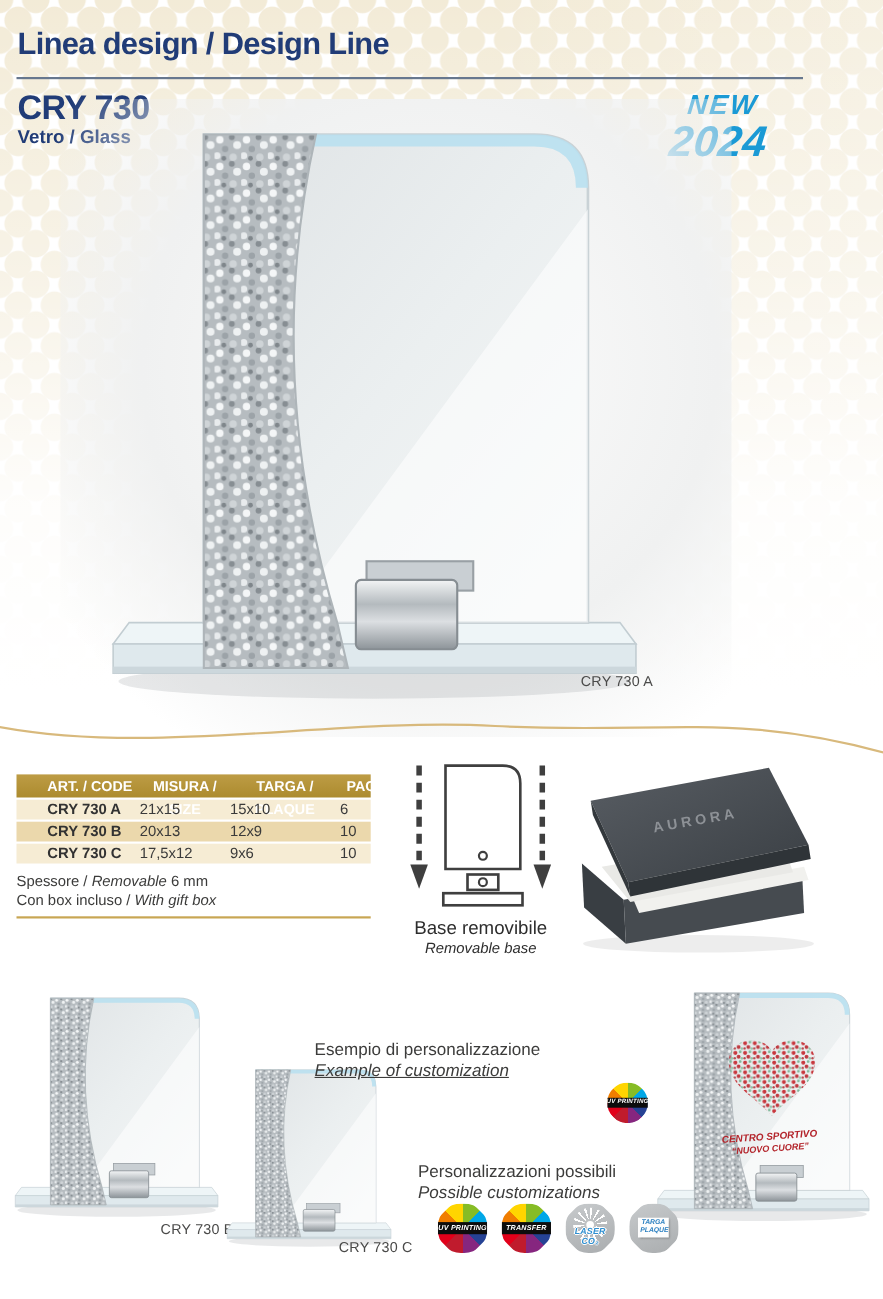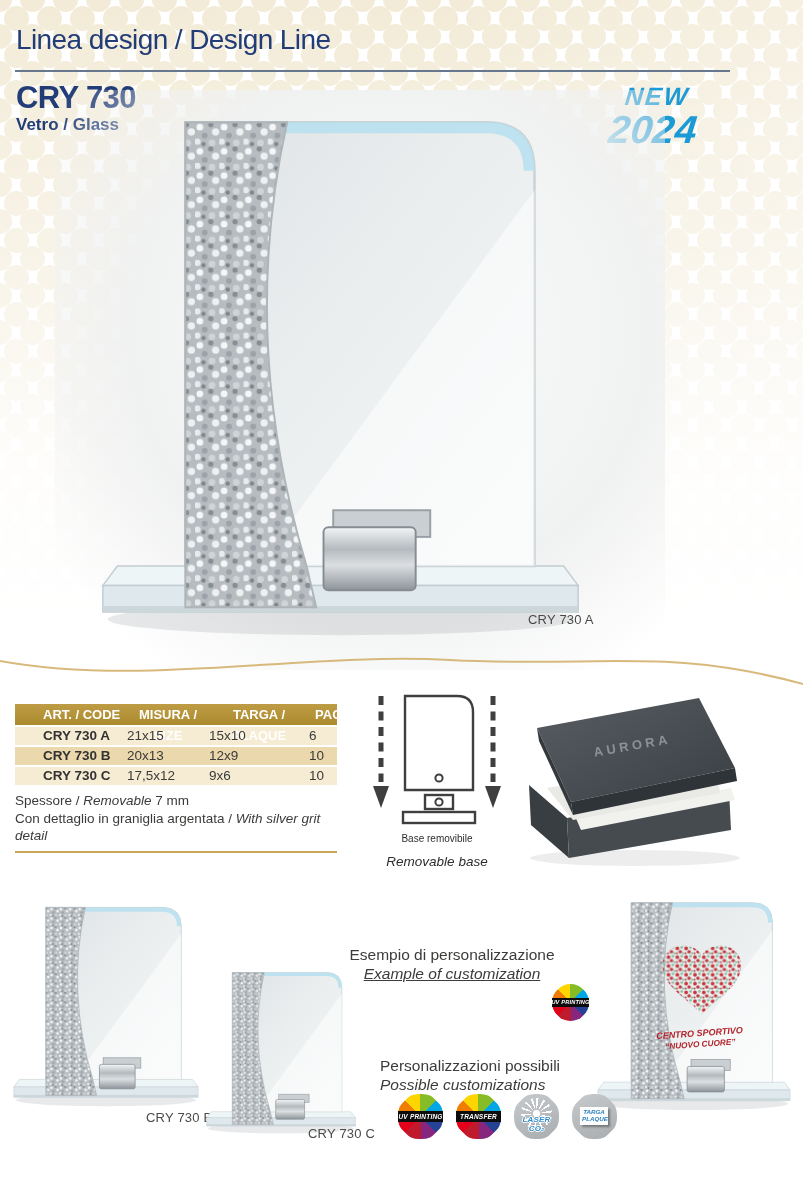--- a/index.html
+++ b/index.html
@@ -11,21 +11,21 @@
     background-image:
       radial-gradient(circle,#f2ead5 0 12px,rgba(242,234,213,0) 13px),
       radial-gradient(circle,#f2ead5 0 12px,rgba(242,234,213,0) 13px);
     background-size:33px 37px,33px 37px;
     background-position:0 0,16px 18px;}
   .dots::after{content:"";position:absolute;inset:0;
     background:linear-gradient(to bottom,rgba(255,255,255,0.05) 0%,rgba(255,255,255,0.45) 35%,rgba(255,255,255,0.9) 62%,#fff 85%),
                linear-gradient(to right,rgba(255,255,255,0) 55%,rgba(255,255,255,0.25) 100%);}
 
   
-  .title{position:absolute;left:16px;top:24px;font-size:28px;font-weight:400;color:#213c77;letter-spacing:-0.6px;text-align:center;}
+  .title{position:absolute;left:16px;top:24px;font-size:28px;font-weight:700;color:#213c77;letter-spacing:-0.6px;text-align:center;}
   .rule{position:absolute;left:15px;top:70px;width:715px;height:2px;background:#67778e;}
   .code{position:absolute;left:16px;top:80px;font-size:31px;font-weight:700;color:#213c77;letter-spacing:-0.6px;}
   .material{position:absolute;left:16px;top:115px;font-size:17px;font-weight:700;color:#213c77;}
   .new-badge{position:absolute;left:610px;top:84px;color:#1b9ad5;font-style:italic;font-weight:700;transform:skewX(-6deg);line-height:1;}
   .new-badge .l1{display:block;font-size:25px;letter-spacing:2px;padding-left:13px;}
   .new-badge .l2{display:block;font-size:39px;letter-spacing:0.5px;margin-top:1px;}
 
   
   .photo-main-bg{position:absolute;left:55px;top:90px;width:610px;height:580px;
     background:radial-gradient(ellipse at 55% 42%,#fcfcfc 0%,#f0f1f1 55%,rgba(255,255,255,0) 85%);}
@@ -45,25 +45,25 @@
   .spec-row .c{font-weight:700;color:#323232;padding-left:8px;}
   .spec-row .v{text-align:left;color:#3a3a3a;}
   .bg-light{background:#f6ecd4;}
   .bg-dark{background:#ebd8ac;}
   .notes{margin-top:7px;font-size:13.5px;color:#3b3b3a;line-height:17.5px;}
   .notes em{font-style:italic;}
   .gold-rule{margin-top:6px;height:2px;background:#c8a653;}
 
   
   .diagram{position:absolute;left:363px;top:692px;width:148px;text-align:center;}
-  .diag-cap1{font-size:10px;color:#2d2d2d;margin-top:3px;}
-  .diag-cap2{font-size:13.5px;color:#2d2d2d;font-style:italic;margin-top:10px;}
-
-  
-  .ex-title{position:absolute;left:302px;top:945px;width:300px;text-align:center;font-size:15.5px;color:#3c3c3b;line-height:19px;}
+  .diag-cap1{font-size:17px;color:#2d2d2d;margin-top:3px;}
+  .diag-cap2{font-size:13.5px;color:#2d2d2d;font-style:italic;margin-top:0;}
+
+  
+  .ex-title{position:absolute;left:286px;top:945px;width:300px;text-align:left;font-size:15.5px;color:#3c3c3b;line-height:19px;}
   .ex-title .en{font-style:italic;text-decoration:underline;}
   .poss-title{position:absolute;left:380px;top:1056px;font-size:15.5px;color:#3c3c3b;line-height:19px;}
   .poss-title .en{font-style:italic;}
 
   
   .octa{position:relative;width:45px;height:45px;
     clip-path:polygon(30% 0,70% 0,100% 30%,100% 70%,70% 100%,30% 100%,0 70%,0 30%);flex:0 0 auto;border-radius:21px;}
   .octa.small{width:37px;height:37px;}
   .octa.rainbow{background:conic-gradient(from -90deg,#f07d00 0 45deg,#ffd500 0 90deg,#86bc25 0 135deg,#00a7e7 0 180deg,#264294 0 225deg,#86267f 0 270deg,#c01b2d 0 315deg,#e2001a 0 360deg);}
   .octa.gray{background:linear-gradient(160deg,#c7cacc 0%,#aaadaf 100%);}
@@ -179,22 +179,22 @@
       <div class="v">12x9</div>
       <div class="v">10</div>
     </div>
     <div class="spec-row bg-light">
       <div class="c">CRY 730 C</div>
       <div class="v">17,5x12</div>
       <div class="v">9x6</div>
       <div class="v">10</div>
     </div>
     <div class="notes">
-      <div><span>Spessore / </span><em>Removable</em><span> 7 mm</span></div>
-      <div><span>Con dettaglio in graniglia argentata / </span><em>With silver grit detail</em><span></span></div>
+      <div><span>Spessore / </span><em>Removable</em><span> 6 mm</span></div>
+      <div><span>Con box incluso / </span><em>With gift box</em><span></span></div>
     </div>
     <div class="gold-rule"></div>
   </div>
 
   <div class="diagram">
     <svg width="148" height="134" viewBox="0 0 148 134">
       <line x1="18" y1="4" x2="18" y2="90" stroke="#3f3f3f" stroke-width="5" stroke-dasharray="9 6.5"></line>
       <polygon points="10,94 26,94 18,116" fill="#3f3f3f"></polygon>
       <line x1="130" y1="4" x2="130" y2="90" stroke="#3f3f3f" stroke-width="5" stroke-dasharray="9 6.5"></line>
       <polygon points="122,94 138,94 130,116" fill="#3f3f3f"></polygon>

